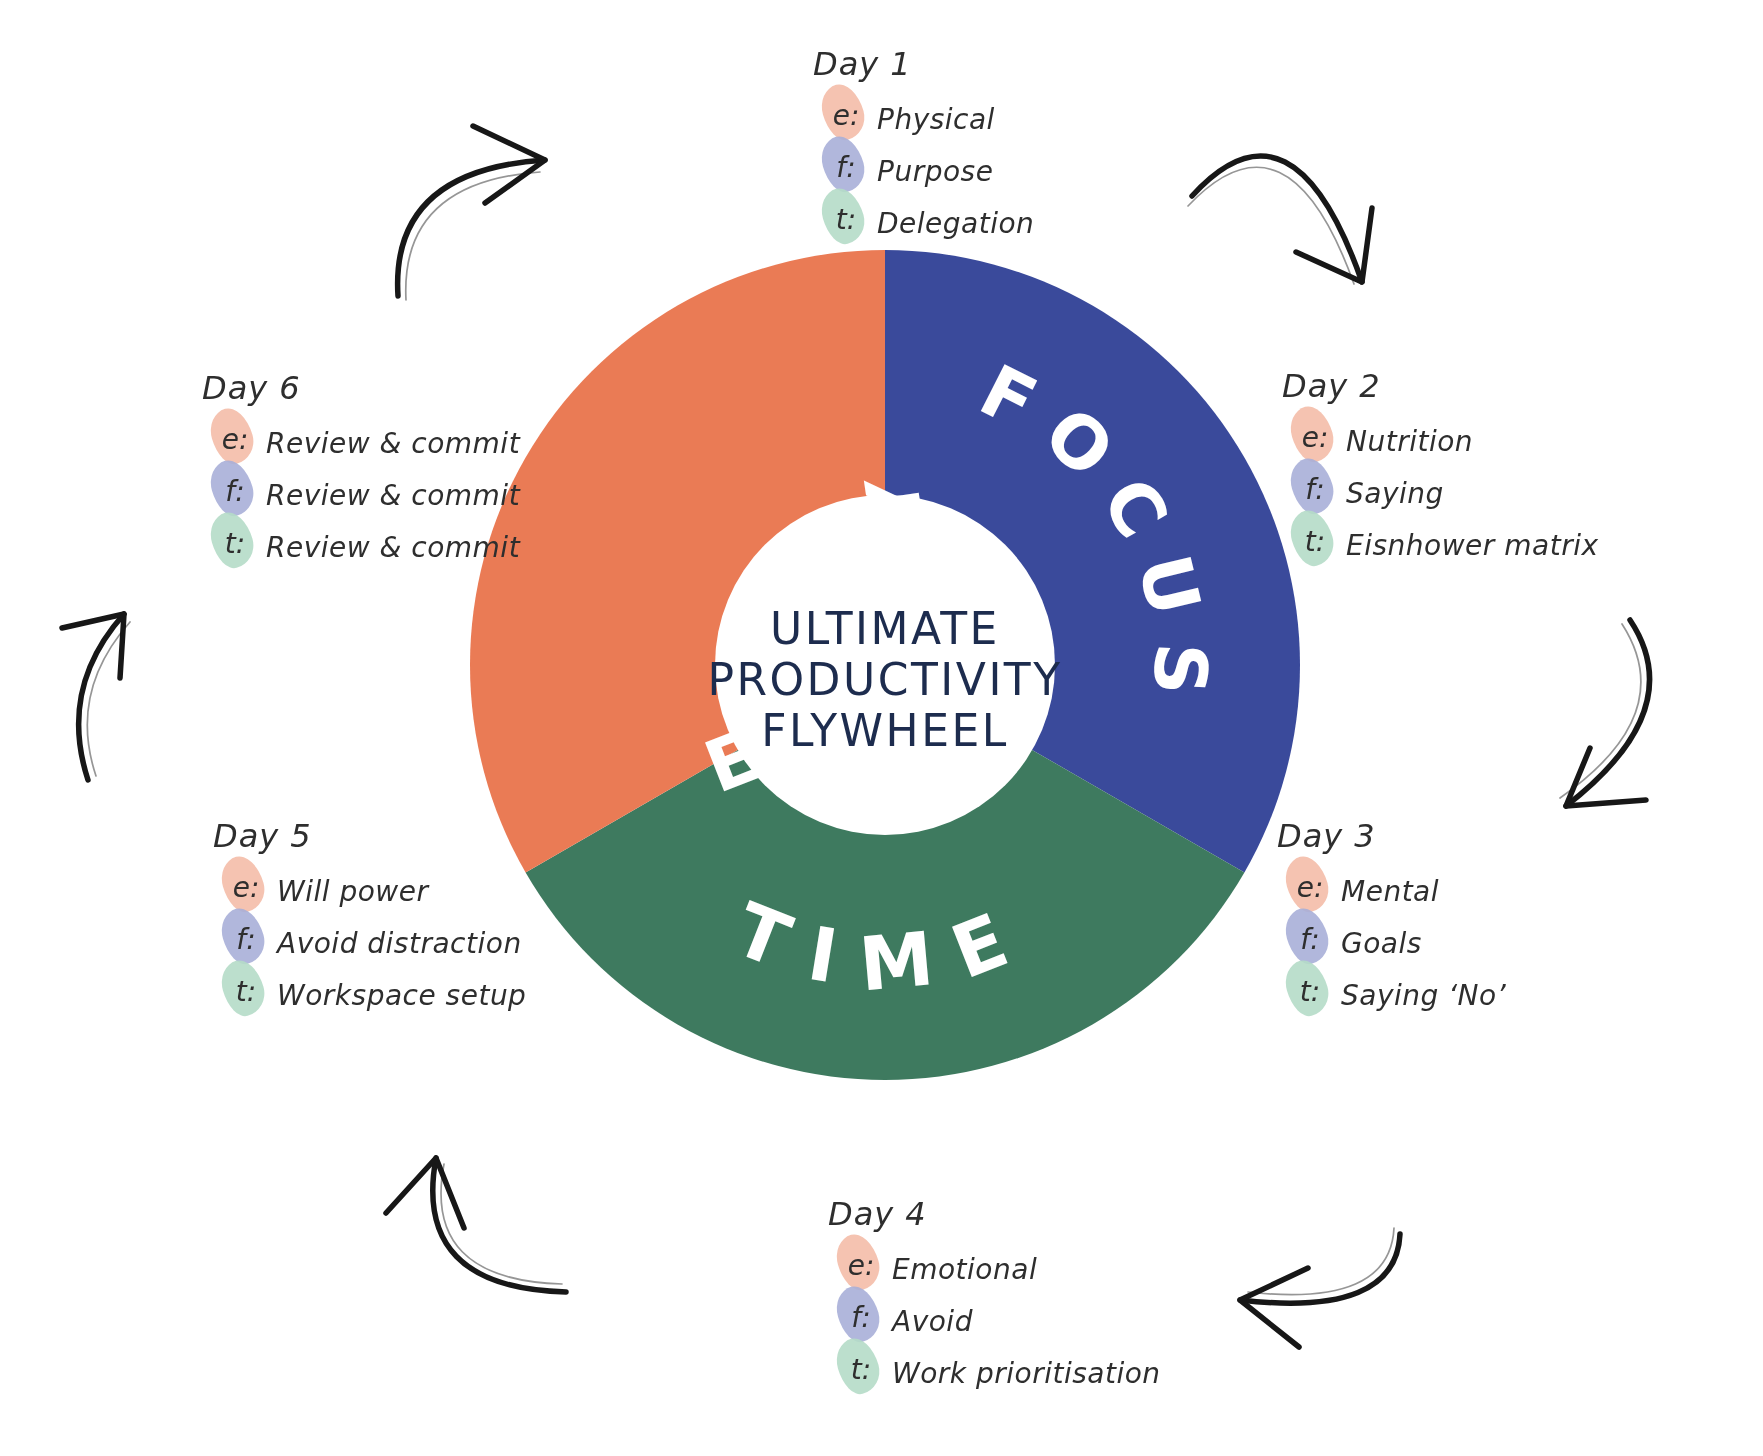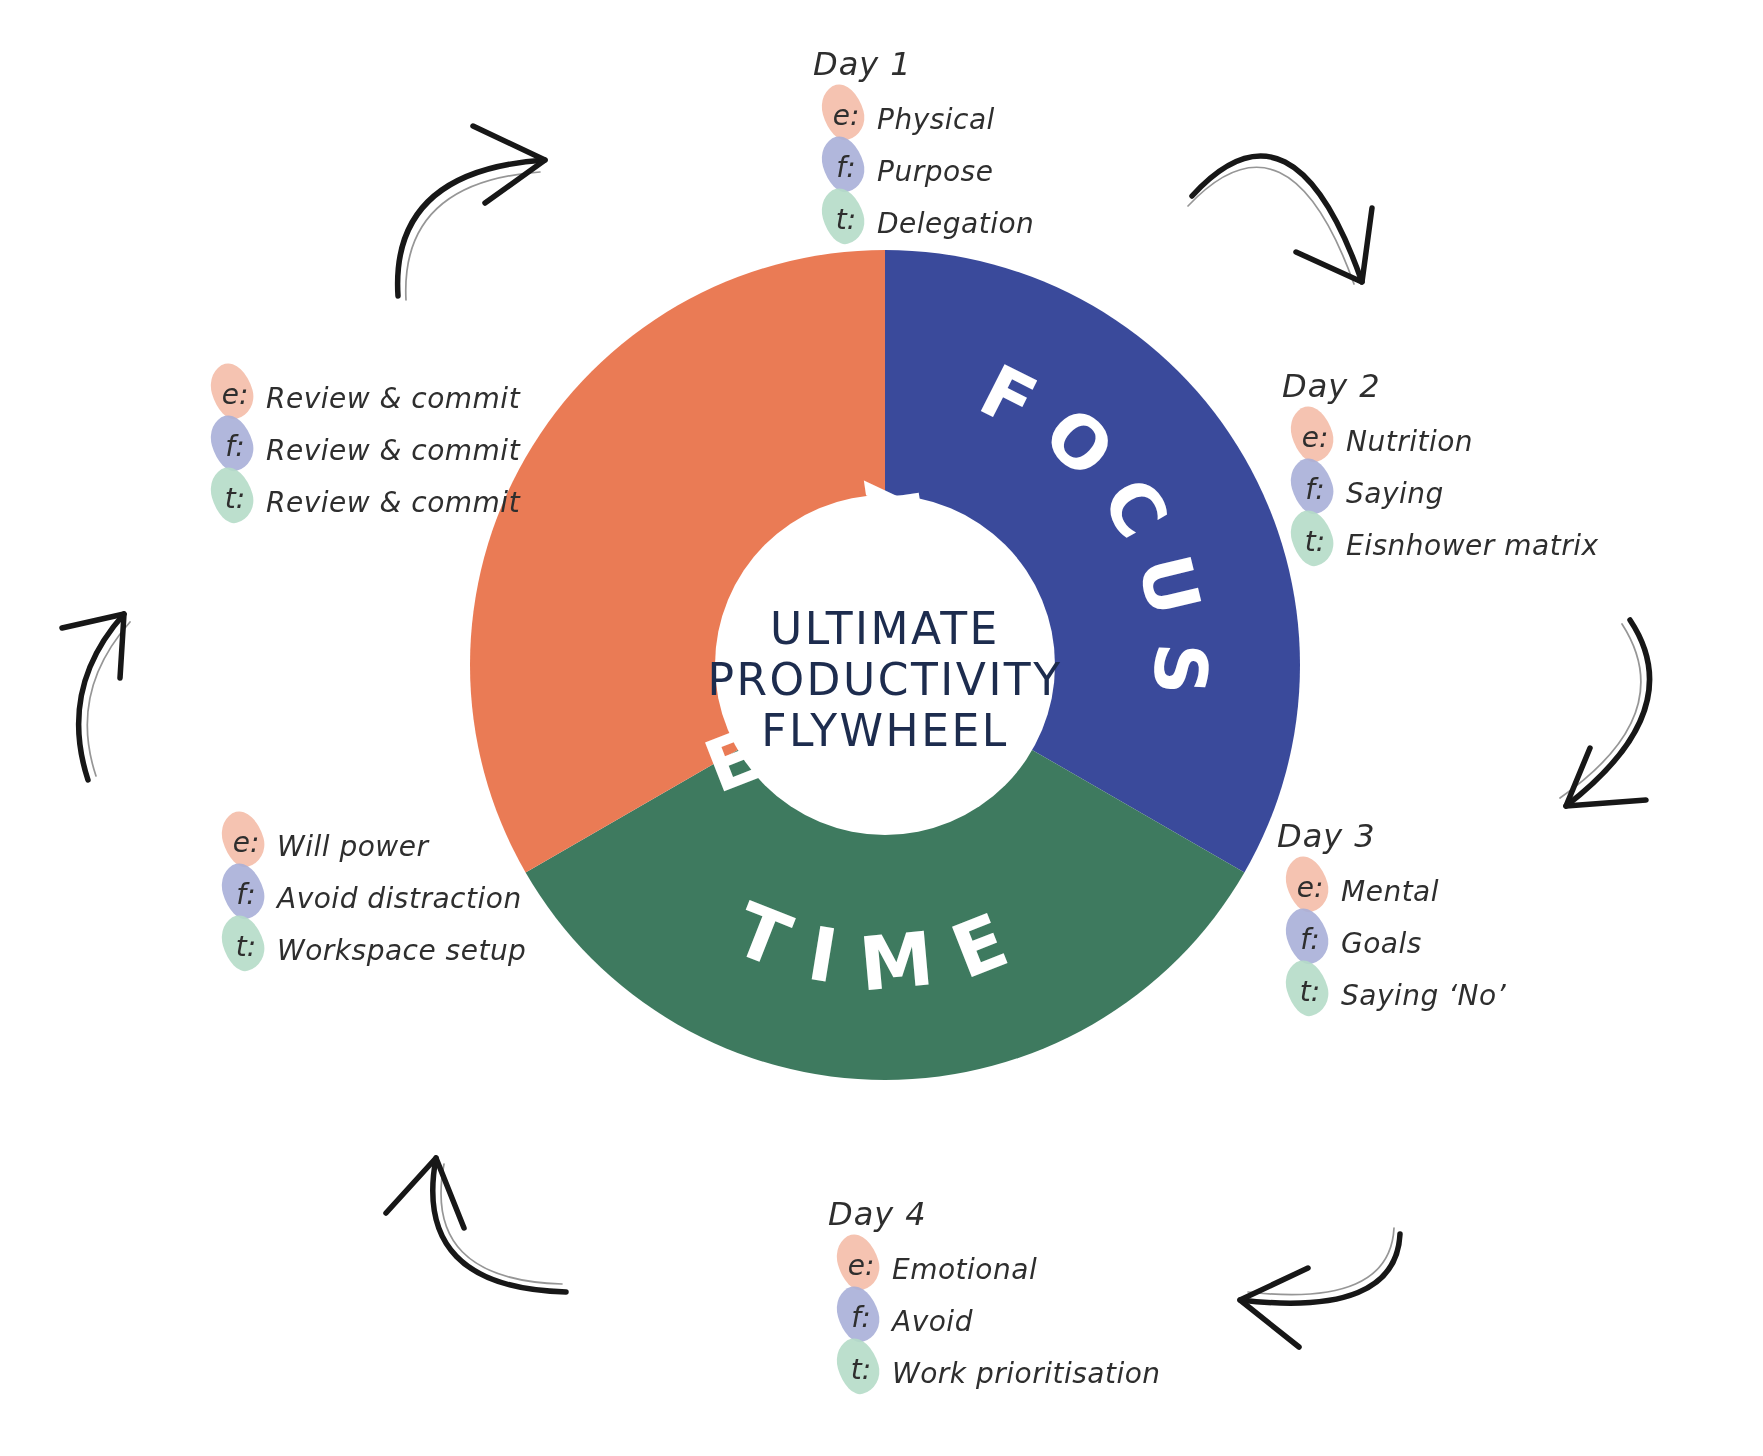--- a/index.html
+++ b/index.html
@@ -166,35 +166,37 @@
       <span class="key-marker"><span class="blob blob-f"></span><span class="key-text">f:</span></span>
       <span class="row-label">Avoid</span>
     </div>
     <div class="day-row">
       <span class="key-marker"><span class="blob blob-t"></span><span class="key-text">t:</span></span>
       <span class="row-label">Work prioritisation</span>
     </div>
   </div>
 
   <div class="day-block" style="left:213px;top:816px">
+    <div class="day-title">Day 5</div>
     <div class="day-row">
       <span class="key-marker"><span class="blob blob-e"></span><span class="key-text">e:</span></span>
       <span class="row-label">Will power</span>
     </div>
     <div class="day-row">
       <span class="key-marker"><span class="blob blob-f"></span><span class="key-text">f:</span></span>
       <span class="row-label">Avoid distraction</span>
     </div>
     <div class="day-row">
       <span class="key-marker"><span class="blob blob-t"></span><span class="key-text">t:</span></span>
       <span class="row-label">Workspace setup</span>
     </div>
   </div>
 
   <div class="day-block" style="left:202px;top:368px">
+    <div class="day-title">Day 6</div>
     <div class="day-row">
       <span class="key-marker"><span class="blob blob-e"></span><span class="key-text">e:</span></span>
       <span class="row-label">Review &amp; commit</span>
     </div>
     <div class="day-row">
       <span class="key-marker"><span class="blob blob-f"></span><span class="key-text">f:</span></span>
       <span class="row-label">Review &amp; commit</span>
     </div>
     <div class="day-row">
       <span class="key-marker"><span class="blob blob-t"></span><span class="key-text">t:</span></span>

